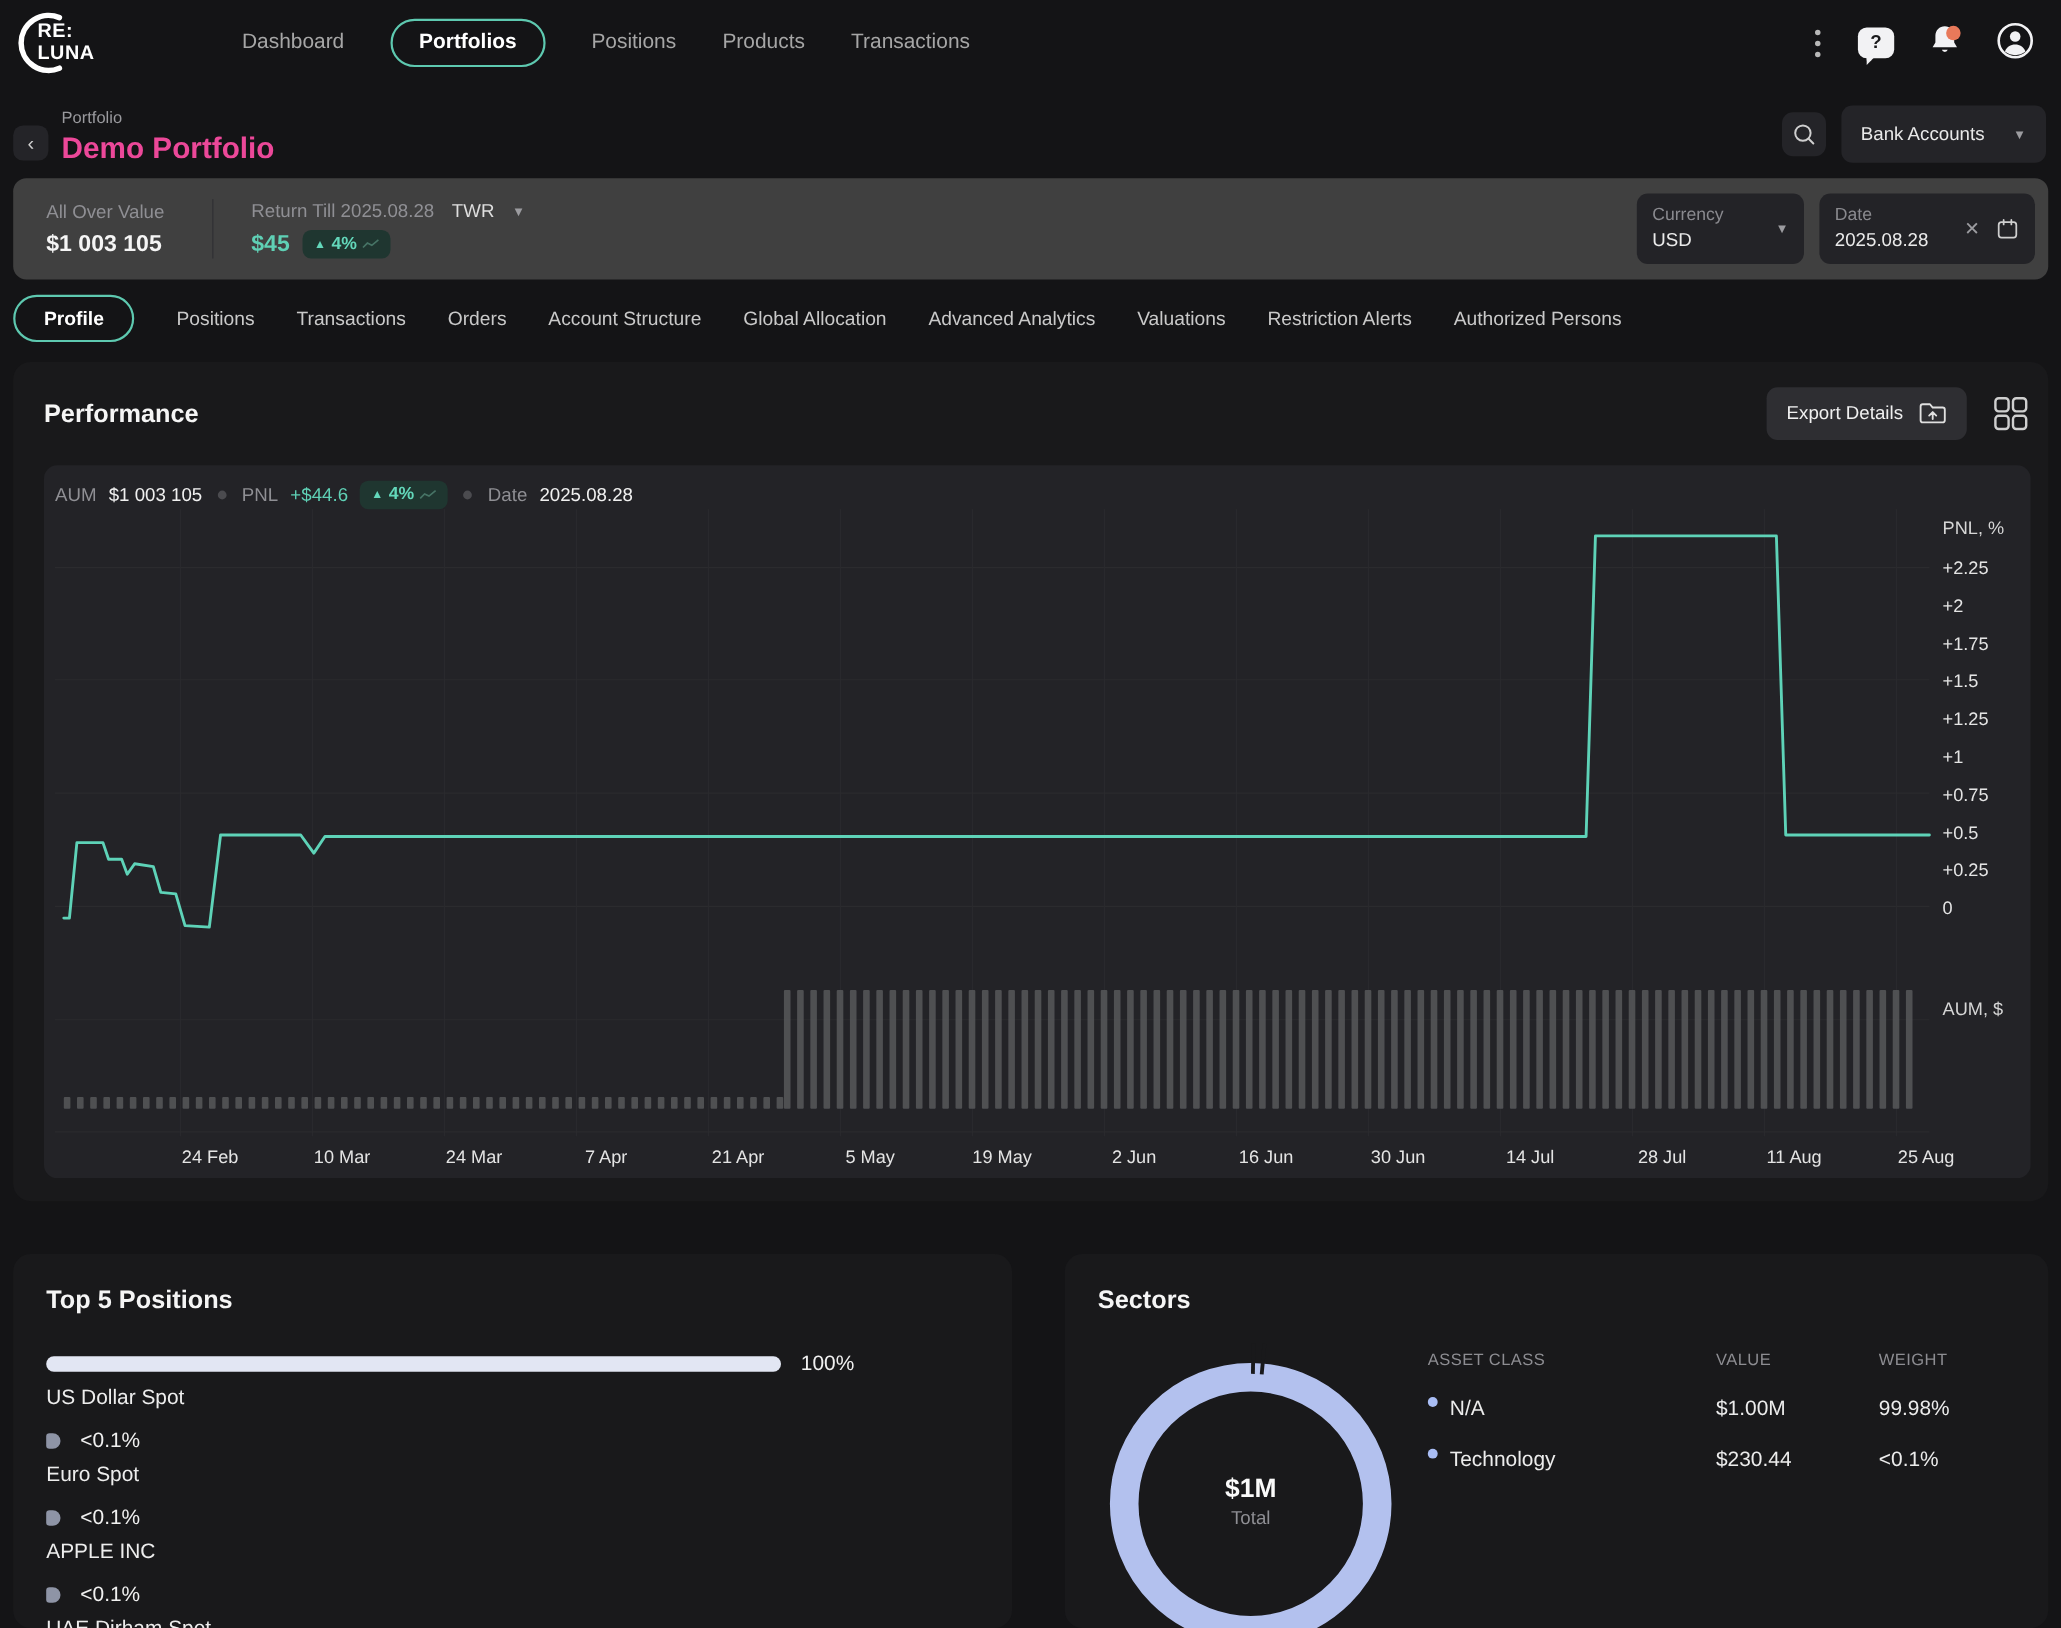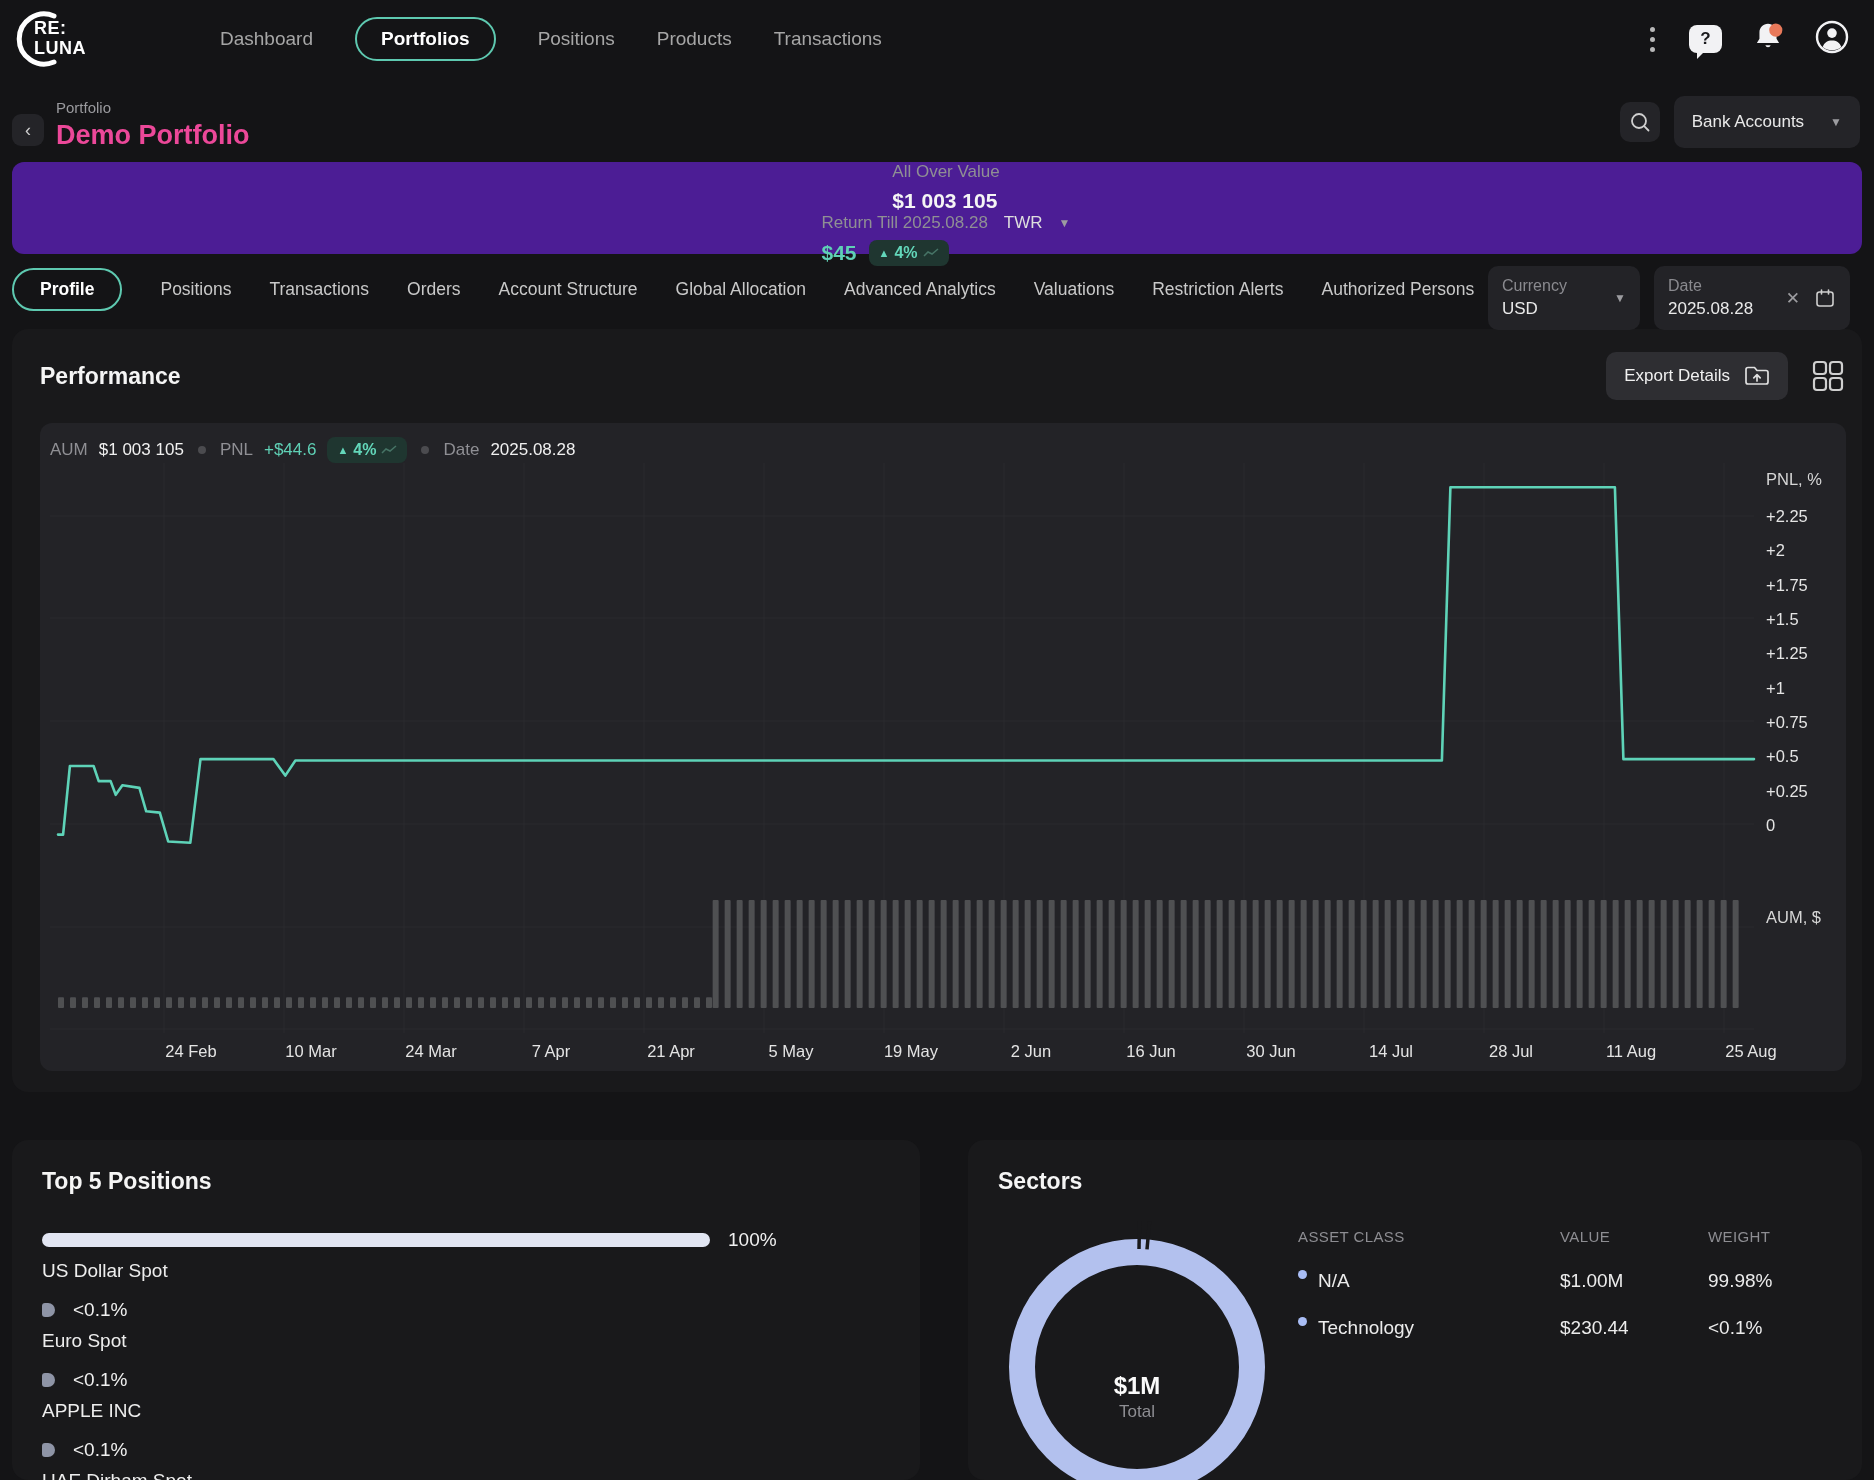--- a/index.html
+++ b/index.html
@@ -31,22 +31,22 @@
     font-size:18px; display:flex; align-items:center; justify-content:center; margin:0 12px 4px 0; cursor:pointer; }
   .crumb-section { font-size:15px; color:#9a9a9e; margin-bottom:4px; }
   .page-title { font-size:27px; font-weight:bold; color:#ec4899; line-height:30px; }
   .crumb-right { margin-left:auto; display:flex; align-items:center; gap:14px; margin-bottom:2px; }
   .icon-btn { width:40px; height:40px; border-radius:10px; background:#242428; display:flex; align-items:center; justify-content:center; cursor:pointer; }
   .bank-btn { height:52px; border-radius:10px; background:#242428; display:flex; align-items:center; gap:26px;
     padding:0 18px; font-size:17px; color:#e9e9e9; cursor:pointer; }
   .caret { color:#9c9ca0; font-size:12px; }
 
   
-  .stats-bar { margin:12px 12px 0; height:92px; background:#4c1d95; border-radius:12px;
-    display:flex; align-items:center; padding:0 12px 0 30px;flex-direction:column; }
+  .stats-bar { margin:12px 12px 0; height:92px; background:#404040; border-radius:12px;
+    display:flex; align-items:center; padding:0 12px 0 30px; }
   .stat-label { font-size:17px; color:#8f8f94; }
   .stat-value-row { display:flex; align-items:center; gap:12px; margin-top:7px; }
   .stat-value { font-size:21px; font-weight:bold; color:#f5f5f5; }
   .stat-value.teal { color:#5fd0b5; }
   .stat-divider { width:1px; height:54px; background:#2e2e32; margin:0 34px 0 44px; }
   .return-label-row { display:flex; align-items:center; gap:16px; }
   .twr { color:#dedede; font-size:17px; }
   .badge { display:inline-flex; align-items:center; gap:5px; background:#1f3630; border-radius:8px;
     padding:4px 10px; color:#63d7ba; font-weight:bold; font-size:16px; }
   .badge .arrow { font-size:11px; }
@@ -87,21 +87,21 @@
   .card-right { flex:1; padding:28px 30px; }
   .pos-list { margin-top:34px; }
   .pos-item { margin-bottom:17px; }
   .pos-barline { display:flex; align-items:center; gap:18px; }
   .pos-bar { height:14px; border-radius:7px; background:#e2e6f3; }
   .pos-bar.stub { background:#8e94a6; border-radius:3px 7px 7px 3px; }
   .pos-pct { font-size:19px; color:#f0f0f0; }
   .pos-name { font-size:19px; color:#ededed; margin-top:9px; }
 
   .donut-wrap { position:absolute; left:19px; top:77px; width:300px; height:300px; }
-  .donut-center { position:absolute; left:109px; top:200px; width:120px; text-align:center;margin-top:32px; }
+  .donut-center { position:absolute; left:109px; top:200px; width:120px; text-align:center; }
   .donut-total { font-size:24px; font-weight:bold; color:#fafafa; }
   .donut-total-label { font-size:17px; color:#8e8e93; margin-top:2px; }
   .sec-table { position:absolute; left:330px; top:88px; right:26px; display:grid;
     grid-template-columns:262px 148px 1fr; row-gap:25px; align-items:center; }
   .sec-head { font-size:15px; color:#8d8d92; letter-spacing:.4px; }
   .sec-cell { font-size:19px; color:#ececec; display:flex; align-items:flex-start; }
   .sec-dot { width:9px; height:9px; border-radius:50%; background:#a9bdf5; margin-right:11px; flex:none; }
 </style>
 </head>
 <body>

